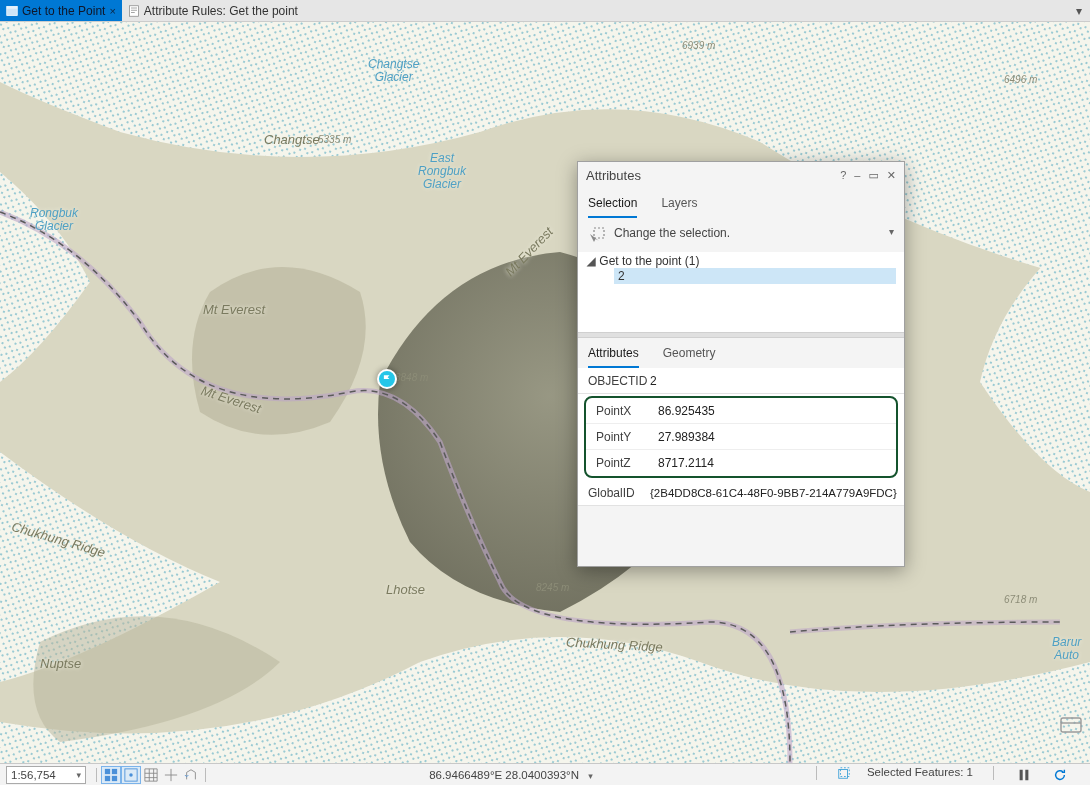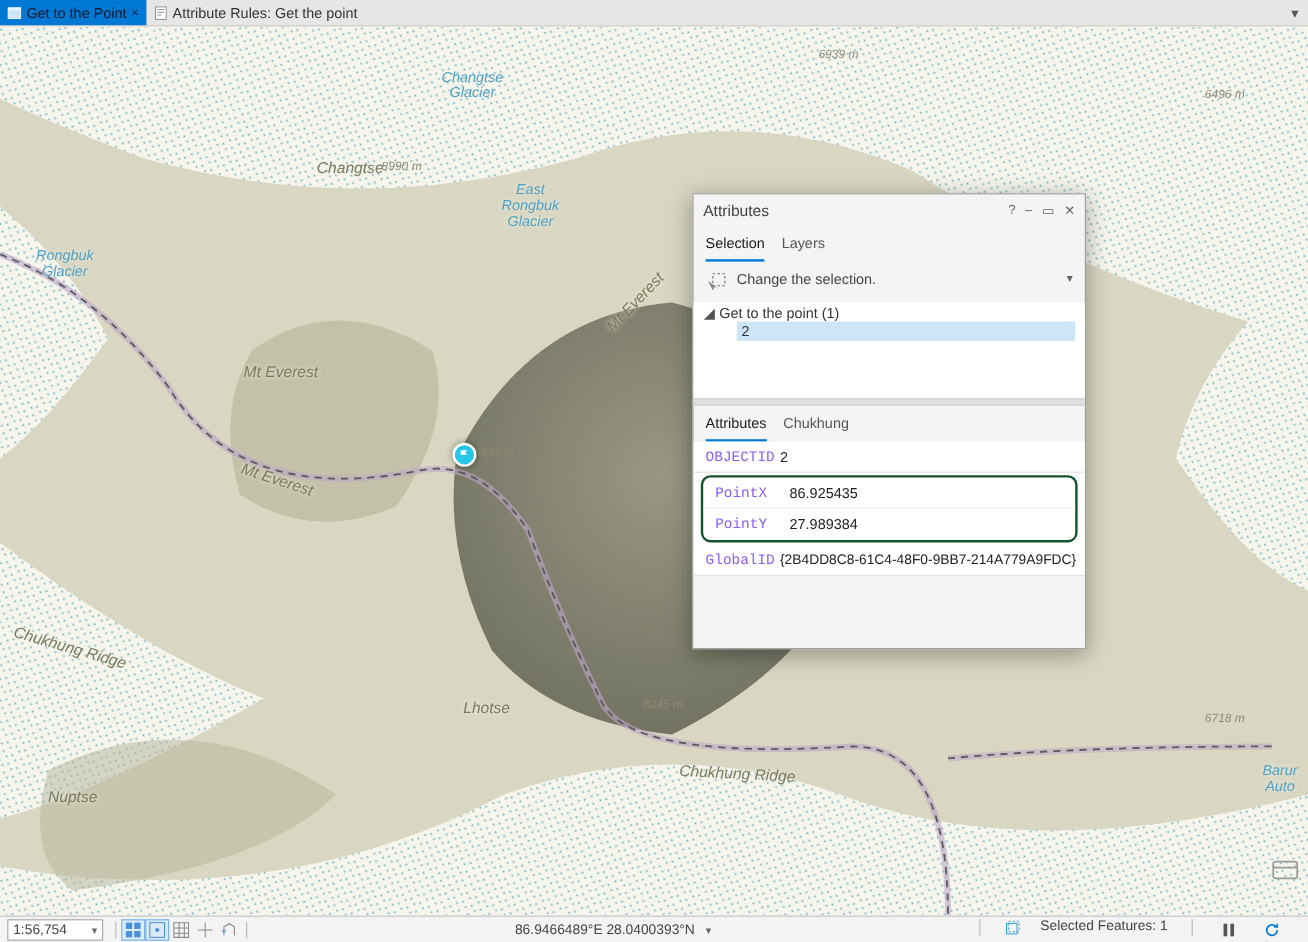--- a/index.html
+++ b/index.html
@@ -23,34 +23,34 @@
 
   .flag-marker { position:absolute; width:20px; height:20px; border-radius:50%; background:#25c6e8; border:2px solid #fff; box-shadow:0 0 6px rgba(0,0,0,.4); display:flex; align-items:center; justify-content:center; }
   .flag-marker svg { width:10px; height:10px; fill:#fff; }
 
   
   .attr-panel { position:absolute; left:577px; top:139px; width:328px; background:#f4f4f4; border:1px solid #a0a0a0; box-shadow:0 4px 18px rgba(0,0,0,.35); display:flex; flex-direction:column; }
   .panel-title { display:flex; align-items:center; height:26px; padding:0 8px; color:#444; font-size:13px; }
   .panel-title .ttl { flex:1; }
   .win-controls { display:flex; gap:8px; color:#666; font-size:11px; }
   .win-controls span { cursor:pointer; }
-  .panel-tabs, .panel-tabs2 { display:flex; gap:14px; padding:4px 10px 0; font-size:12px; color:#555; }
+  .panel-tabs, .panel-tabs2 { display:flex; gap:24px; padding:4px 10px 0; font-size:12px; color:#555; }
   .ptab { padding:4px 0 6px; cursor:pointer; }
   .ptab.active { color:#1a1a1a; border-bottom:2px solid #0078d4; font-weight:500; }
   .sel-row { display:flex; align-items:flex-start; padding:8px 10px; gap:8px; color:#444; }
   .sel-row .icon-box { width:18px; height:18px; color:#888; }
   .sel-row .dd { margin-left:auto; color:#666; font-size:10px; cursor:pointer; }
   .tree { padding:2px 8px 8px; background:#fff; min-height:80px; }
   .tree-root { color:#333; font-size:12px; }
   .tree-caret { display:inline-block; width:10px; text-align:center; color:#555; }
   .tree-child { margin-left:28px; background:#cde6f7; padding:1px 4px; }
   .grid-sep { height:6px; background:#e0e0e0; border-top:1px solid #d0d0d0; border-bottom:1px solid #d0d0d0; }
   .attr-grid { background:#fff; }
   .grid-row { display:flex; align-items:center; height:26px; border-bottom:1px solid #e2e2e2; font-size:12px; }
-  .grid-row .k { width:72px; padding-left:10px; color:#8b5cf6;font-family:Liberation Mono, monospace; }
+  .grid-row .k { width:72px; padding-left:10px; color:#404040; }
   .grid-row .v { flex:1; color:#222; }
   .hl-box { border:2px solid #14532d; border-radius:8px; margin:2px 6px; }
   .hl-box .grid-row { border-bottom:1px solid #eee; }
   .hl-box .grid-row:last-child { border-bottom:none; }
   .apply-row { display:flex; align-items:center; height:30px; padding:0 10px; gap:6px; border-top:1px solid #d0d0d0; }
   .apply-row input { accent-color:#0078d4; }
 
   
   .status { position:absolute; left:0; bottom:0; width:1090px; height:22px; background:#f3f3f3; border-top:1px solid #c8c8c8; display:flex; align-items:center; font-size:11.5px; color:#444; }
   .scale-box { width:80px; height:18px; margin:0 6px; border:1px solid #aaa; background:#fff; display:flex; align-items:center; padding:0 4px; }
@@ -137,21 +137,21 @@
   <div class="map-label" style="left:498px; top:222px; transform:rotate(-46deg);">Mt Everest</div>
   <div class="map-label" style="left:10px; top:510px; transform:rotate(16deg);">Chukhung Ridge</div>
   <div class="map-label" style="left:566px; top:615px; transform:rotate(3deg);">Chukhung Ridge</div>
   <div class="map-label" style="left:386px; top:560px;">Lhotse</div>
   <div class="map-label" style="left:40px; top:634px;">Nuptse</div>
   <div class="map-label blue" style="left:1052px; top:614px; white-space:pre;">Barur
 Auto</div>
 
   <div class="map-elev" style="left:682px; top:18px;">6939 m</div>
   <div class="map-elev" style="left:1004px; top:52px;font-style:italic;">6496 m</div>
-  <div class="map-elev" style="left:318px; top:112px;">8990 m</div>
+  <div class="map-elev" style="left:318px; top:112px;">5335 m</div>
   <div class="map-elev" style="left:395px; top:350px;">8848 m</div>
   <div class="map-elev" style="left:536px; top:560px;">8245 m</div>
   <div class="map-elev" style="left:1004px; top:572px;">6718 m</div>
 
   <div class="flag-marker" style="left:377px; top:347px;">
     <svg viewBox="0 0 16 16">
         <path d="M3 1v14M3 2h9l-3 3 3 3H3" fill="#fff"></path>
       </svg>
   </div>
 
@@ -182,36 +182,40 @@
     <div class="tree">
       <div class="tree-root">
         <span class="tree-caret">◢</span>
         <span>Get to the point (1)</span>
       </div>
       <div class="tree-child">2</div>
     </div>
     <div class="grid-sep"></div>
     <div class="panel-tabs2">
       <div class="ptab active">Attributes</div>
-      <div class="ptab">Chukhung</div>
+      <div class="ptab">Geometry</div>
     </div>
     <div class="attr-grid">
       <div class="grid-row">
         <div class="k">OBJECTID</div>
         <div class="v">2</div>
       </div>
       <div class="hl-box">
         <div class="grid-row">
           <div class="k">PointX</div>
           <div class="v">86.925435</div>
         </div>
         <div class="grid-row">
           <div class="k">PointY</div>
           <div class="v">27.989384</div>
         </div>
+        <div class="grid-row">
+          <div class="k">PointZ</div>
+          <div class="v">8717.2114</div>
+        </div>
       </div>
       <div class="grid-row">
         <div class="k">GlobalID</div>
         <div class="v" style="font-size:11.5px;">{2B4DD8C8-61C4-48F0-9BB7-214A779A9FDC}</div>
       </div>
     </div>
     <div style="flex:1; background:#f4f4f4; min-height:60px;"></div>
   </div>
 
   <div class="corner-icon">

